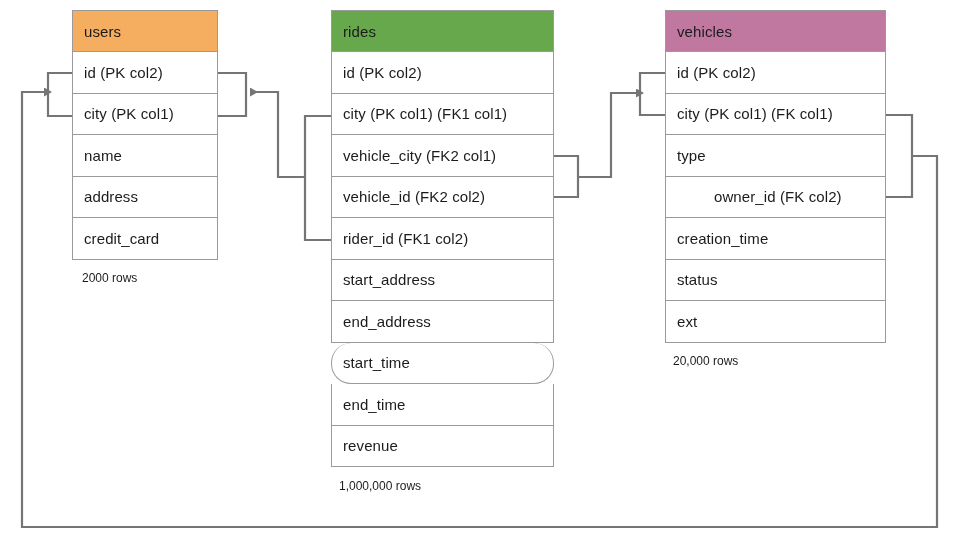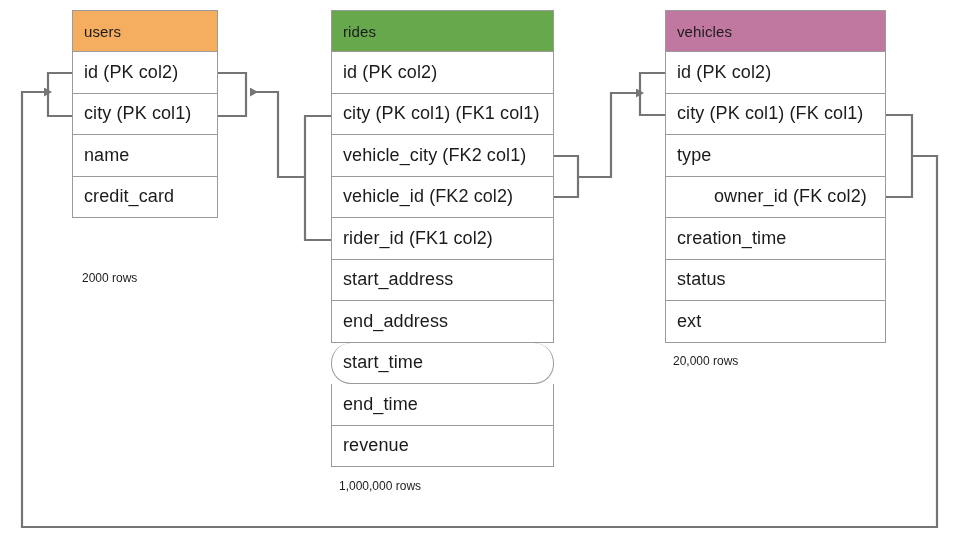--- a/index.html
+++ b/index.html
@@ -5,21 +5,21 @@
   html,body{margin:0;padding:0;}
   body{width:960px;height:540px;background:#ffffff;
        font-family:"Liberation Sans",sans-serif;overflow:hidden;position:relative;}
   #canvas{position:absolute;left:0;top:0;width:960px;height:540px;}
   svg.wires{position:absolute;left:0;top:0;width:960px;height:540px;pointer-events:none;}
   .table{position:absolute;box-sizing:border-box;}
   .t-head{box-sizing:border-box;border:1px solid #9a9a9a;
           font-size:15px;color:#1b1b1b;display:flex;align-items:center;
           padding-left:11px;letter-spacing:.1px;}
   .t-row{box-sizing:border-box;border:1px solid #9a9a9a;border-top:none;
-         background:#ffffff;font-size:18px;color:#1b1b1b;
+         background:#ffffff;font-size:15px;color:#1b1b1b;
          display:flex;align-items:center;padding-left:11px;letter-spacing:.1px;}
   .rowcount{position:absolute;font-size:12px;color:#1b1b1b;white-space:nowrap;}
 </style>
 </head>
 <body>
 
 <div id="canvas">
 
   <svg class="wires" viewBox="0 0 960 540">
     <defs>
@@ -47,20 +47,21 @@
       <path d="M886,115 L912,115 L912,197 L886,197"></path>
       <path d="M912,156 L937,156 L937,527 L22,527 L22,92 L44,92" marker-end="url(#ah-right)"></path>
     </g>
   </svg>
 
   <div class="table" style="left:72px;top:10px;width:146px;">
     <div class="t-head" style="height:42px;background:#f5ad60;">users</div>
     <div class="t-row" style="height:41.5px;">id (PK col2)</div>
     <div class="t-row" style="height:41.5px;">city (PK col1)</div>
     <div class="t-row" style="height:41.5px;">name</div>
+    <div class="t-row" style="height:41.5px;">address</div>
     <div class="t-row" style="height:41.5px;">credit_card</div>
   </div>
   <div class="rowcount" style="left:82px;top:271px;">2000 rows</div>
 
   <div class="table" style="left:331px;top:10px;width:223px;">
     <div class="t-head" style="height:42px;background:#67a84d;">rides</div>
     <div class="t-row" style="height:41.5px;">id (PK col2)</div>
     <div class="t-row" style="height:41.5px;">city (PK col1) (FK1 col1)</div>
     <div class="t-row" style="height:41.5px;">vehicle_city (FK2 col1)</div>
     <div class="t-row" style="height:41.5px;">vehicle_id (FK2 col2)</div>

